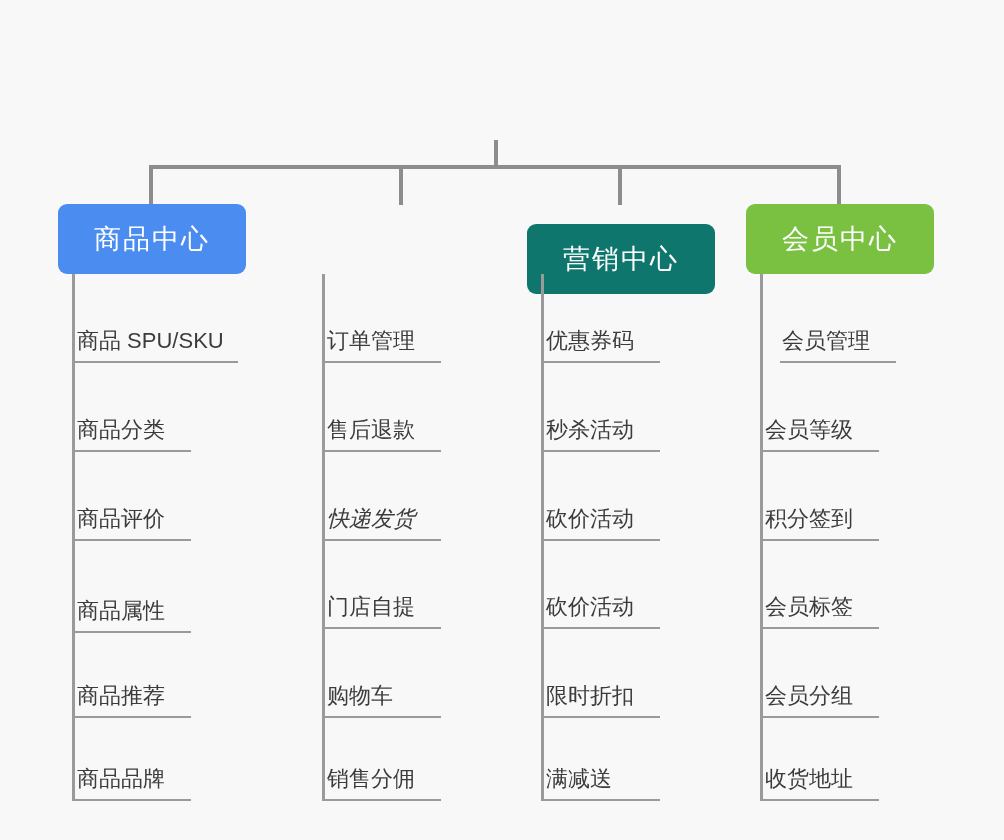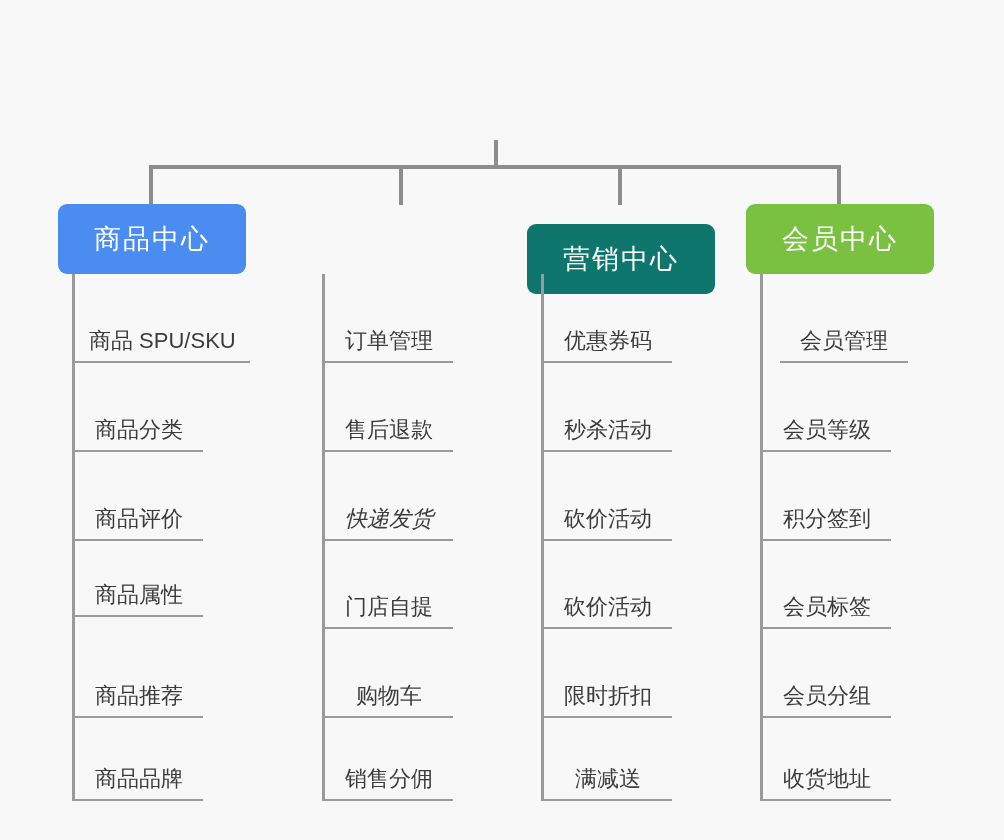--- a/index.html
+++ b/index.html
@@ -111,23 +111,23 @@
     position: absolute;
     left: 3px;
     height: 89px;
     display: flex;
     align-items: flex-end;
     box-sizing: border-box;
   }
   .leaf-inner {
     display: inline-block;
     border-bottom: 2px solid #9a9a9a;
-    padding: 0 14px 7px 14px;
+    padding: 0 14px 7px 2px;
     min-width: 100px;
-    text-align: center;
+    text-align: left;
   }
   .leaf-label {
     font-size: 22px;
     color: #3c3c3c;
     line-height: 1.2;
     white-space: nowrap;
   }
 </style>
 </head>
 <body style="background: rgb(248, 248, 248);">
@@ -156,21 +156,21 @@
     <div class="spine"></div>
     <div class="leaf" style="top:0px;">
         <span class="leaf-inner"><span class="leaf-label">商品 SPU/SKU</span></span>
       </div>
     <div class="leaf" style="top:89px;">
         <span class="leaf-inner"><span class="leaf-label">商品分类</span></span>
       </div>
     <div class="leaf" style="top:178px;">
         <span class="leaf-inner"><span class="leaf-label">商品评价</span></span>
       </div>
-    <div class="leaf" style="top:254px;">
+    <div class="leaf" style="top:270px;">
         <span class="leaf-inner"><span class="leaf-label">商品属性</span></span>
       </div>
     <div class="leaf" style="top:355px;">
         <span class="leaf-inner"><span class="leaf-label">商品推荐</span></span>
       </div>
     <div class="leaf" style="top:438px;">
         <span class="leaf-inner"><span class="leaf-label">商品品牌</span></span>
       </div>
   </div>
 

